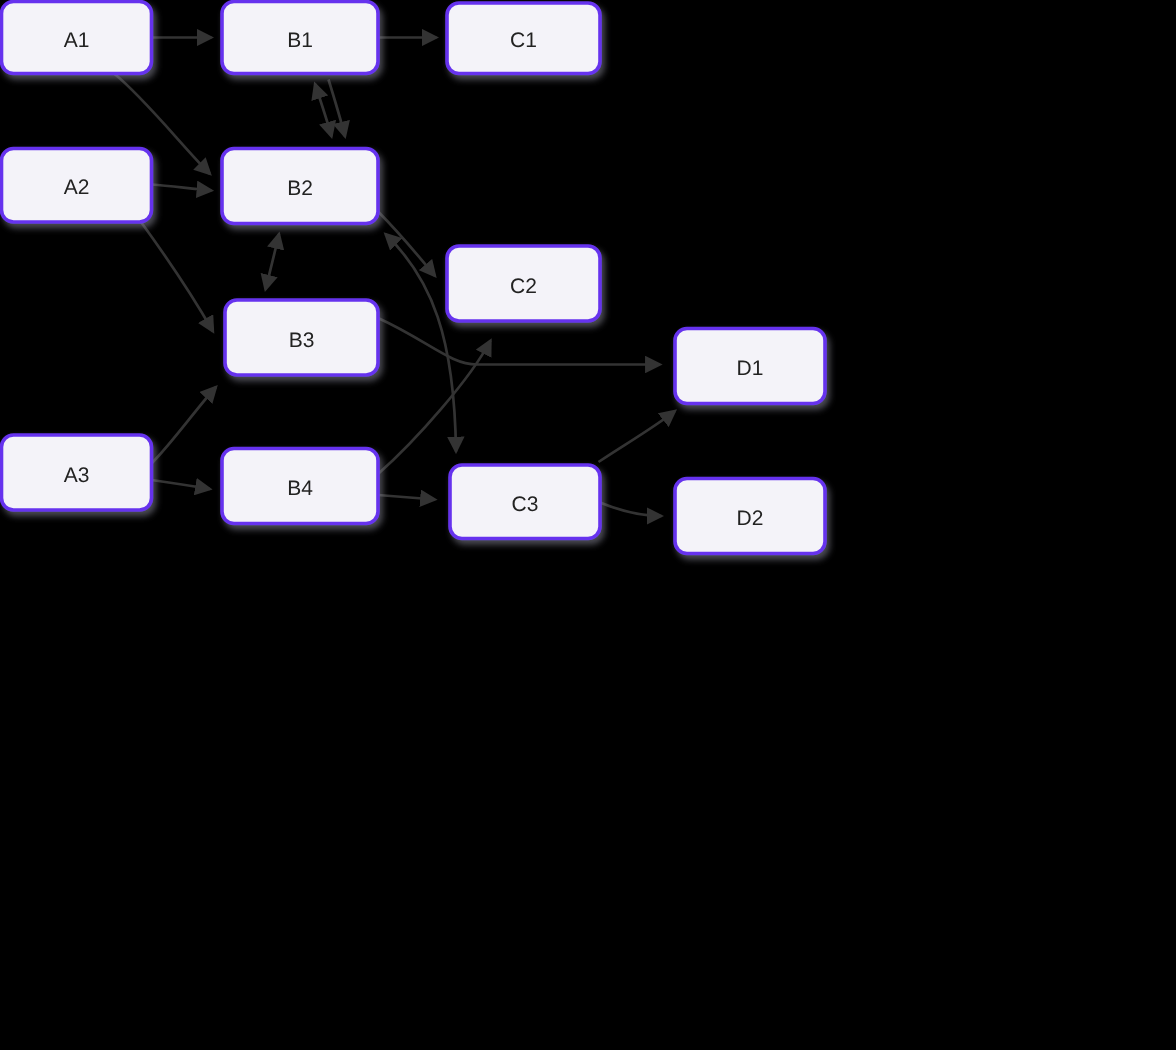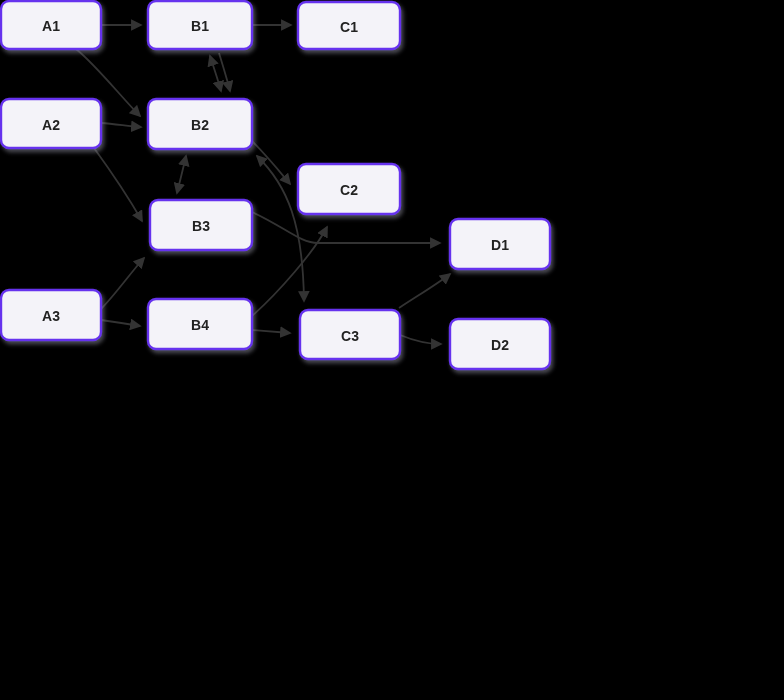--- a/index.html
+++ b/index.html
@@ -1,17 +1,17 @@
 <!DOCTYPE html>
 <html><head>
 <meta charset="utf-8">
 <style>
   html,body{margin:0;padding:0;background:#000;}
   .stage{position:relative;width:784px;height:700px;background:#a21caf;overflow:hidden;
-         font-family:"Liberation Sans",sans-serif;font-weight:bold;}
+         font-family:"Liberation Sans",sans-serif;}
   svg{display:block;}
   .node-label{font-family:"Liberation Sans",sans-serif;font-size:14px;}
 </style>
 </head>
 <body>
 
 <div class="stage">
   <svg id="diagram" width="784" height="700" viewBox="0 0 784 700" xmlns="http://www.w3.org/2000/svg">
       <defs>
         <marker id="arrow" viewBox="0 0 10 10" refX="8.5" refY="5" markerWidth="6.5" markerHeight="6.5" orient="auto-start-reverse">

